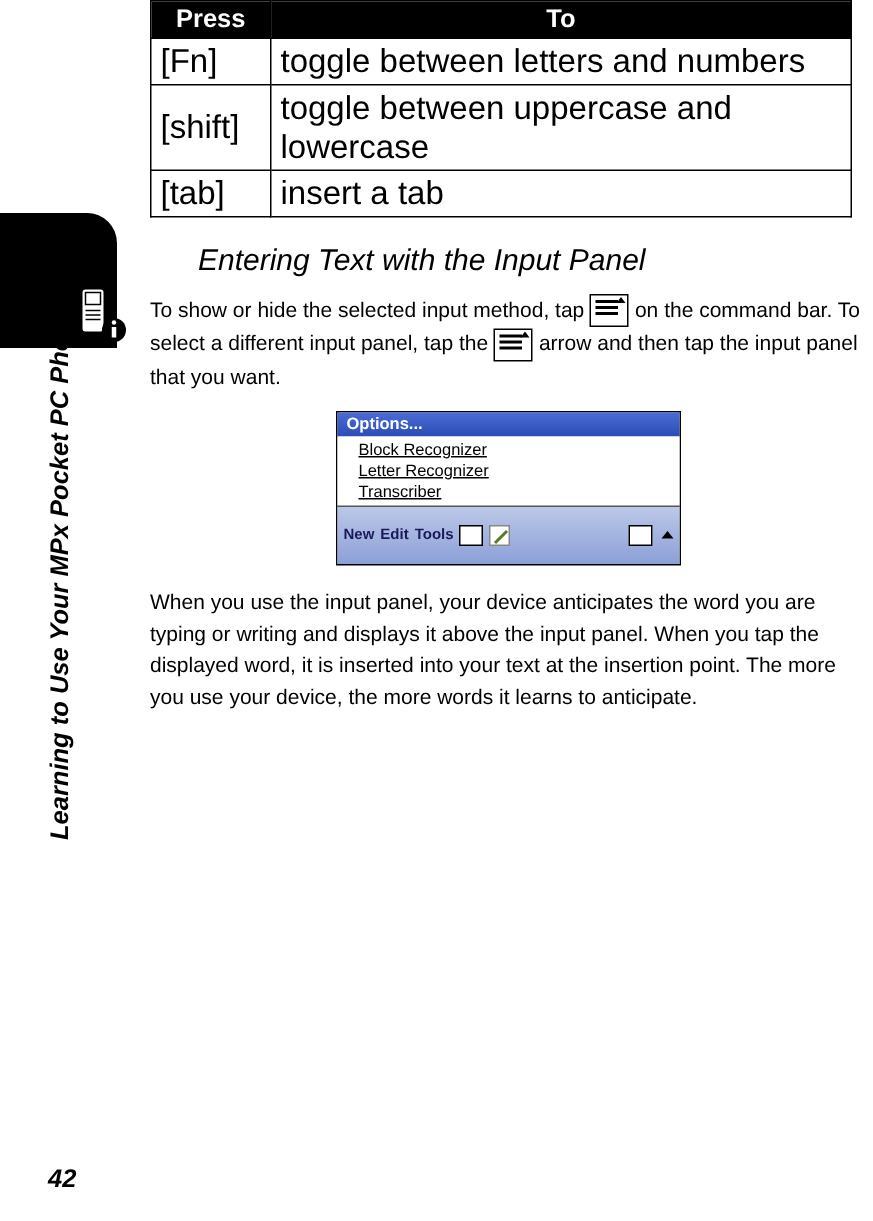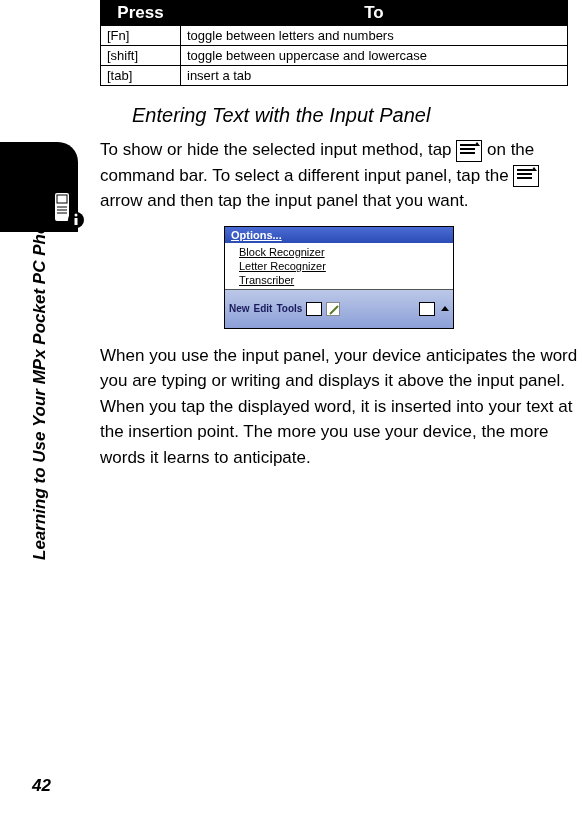--- a/index.html
+++ b/index.html
@@ -40,31 +40,31 @@
     color: #fff;
     font-weight: bold;
     text-align: center;
     padding: 2px 6px;
     font-size: 17px;
     border: 1px solid #000;
   }
   table.keys td {
     border: 1px solid #000;
     padding: 2px 6px;
-    font-size: 13px;
+    font-size: 22px;
   }
   .section-heading {
     font-family: Arial, Helvetica, sans-serif;
     font-style: italic;
     font-weight: normal;
     font-size: 20px;
     margin: 18px 0 10px 32px;
   }
   .body-text {
-    font-size: 17px;
+    font-size: 14px;
     line-height: 1.5;
     margin-left: 0;
   }
   .body-text .inline-icon {
     display: inline-block;
     vertical-align: middle;
     width: 26px;
     height: 22px;
     border: 1px solid #000;
     background: #fff;
@@ -140,21 +140,20 @@
   .panel-menu {
     background: #fff;
     margin: 0;
     padding: 2px 0;
   }
   .panel-options {
     background: linear-gradient(#4a6cd4, #2a4cb4);
     color: #fff;
     font-weight: bold;
     padding: 2px 6px;
-    text-decoration: underline;
   }
   .panel-item {
     padding: 1px 6px 1px 14px;
     position: relative;
     color: #000;
   }
   .panel-item .bullet {
     position: absolute;
     left: 4px;
     top: 4px;

